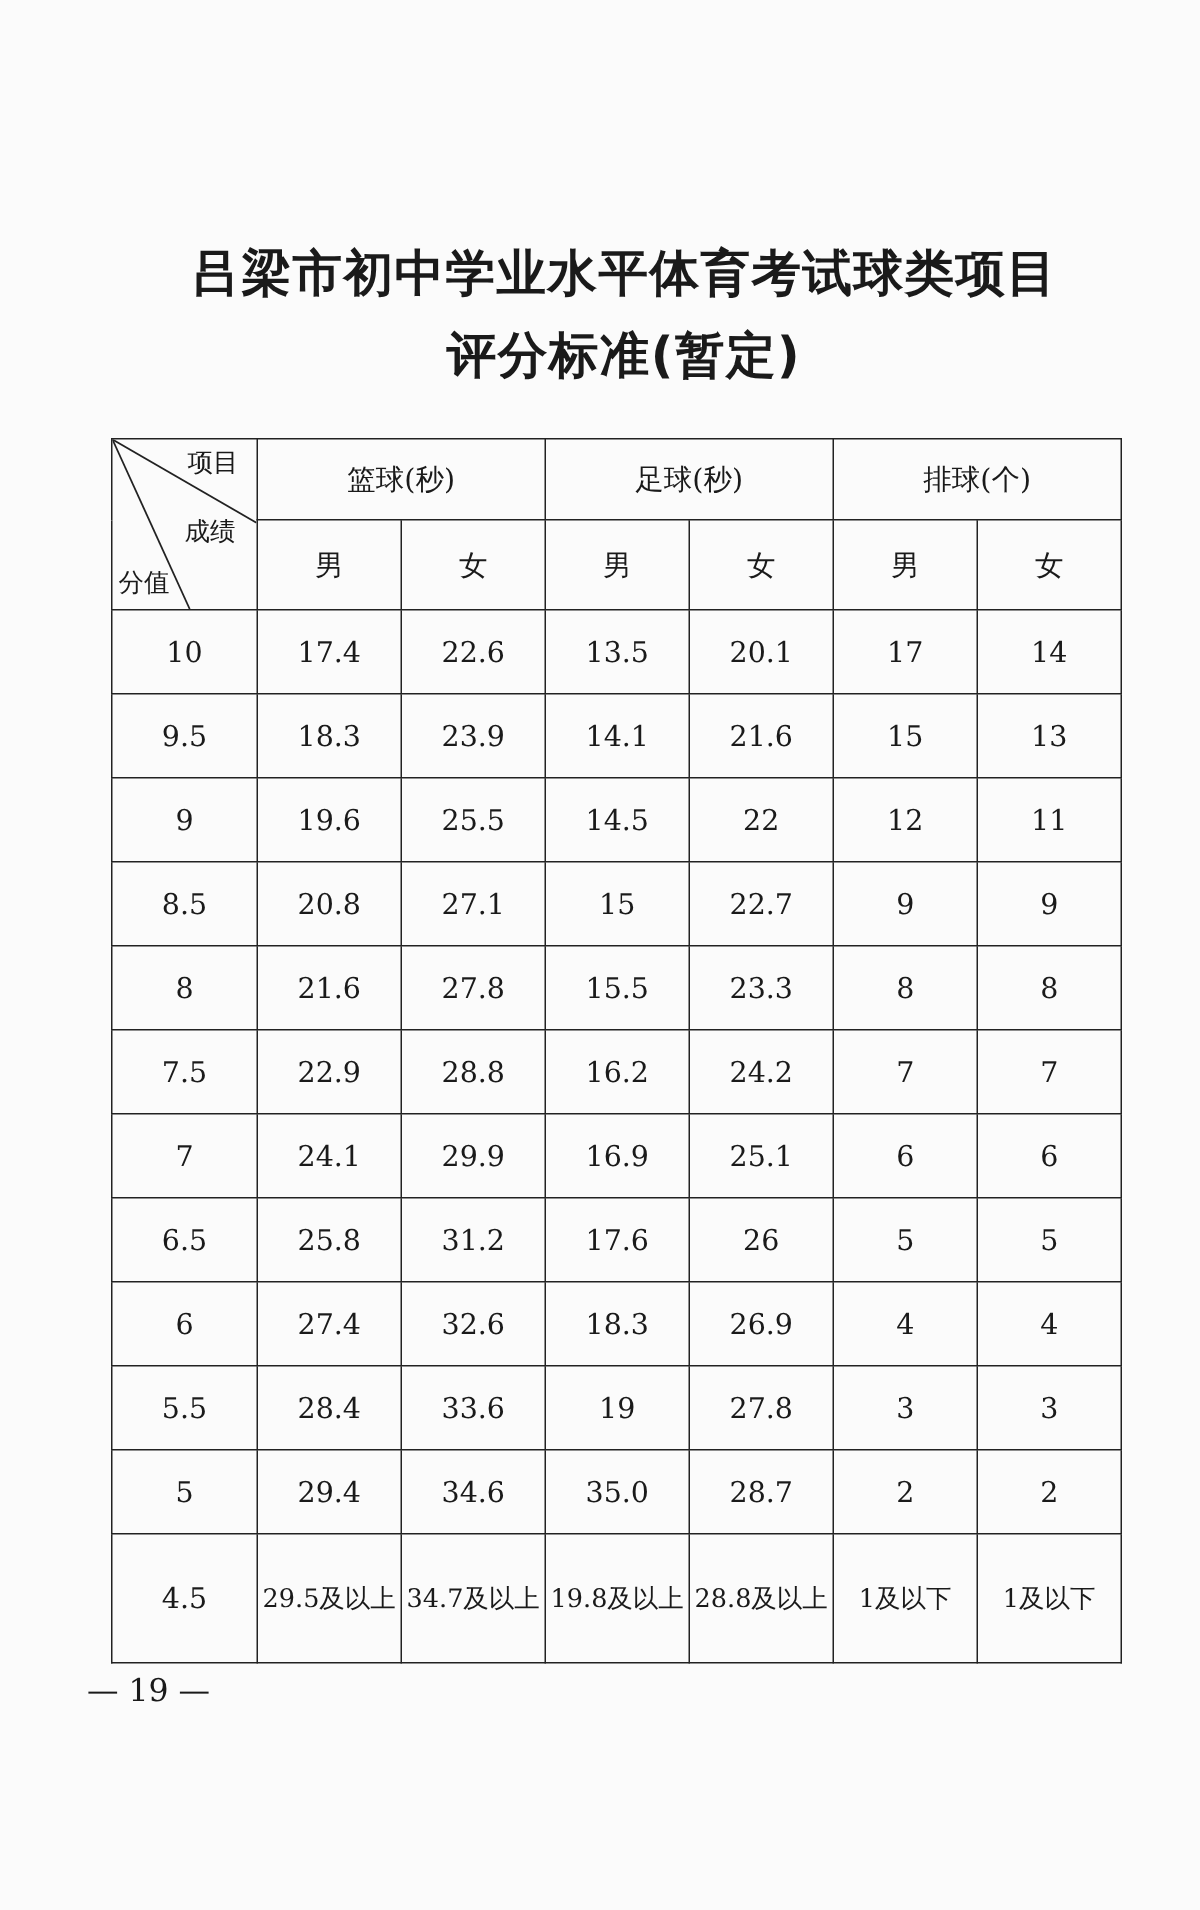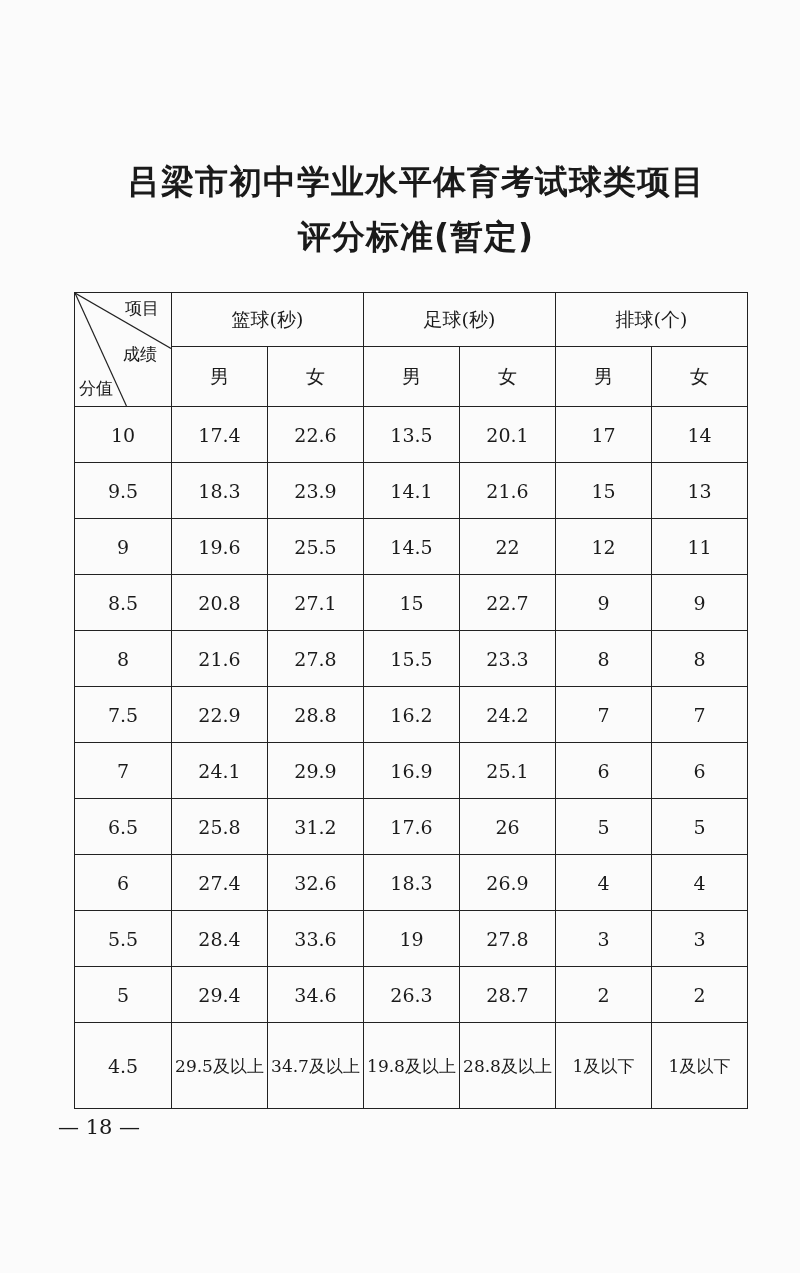--- a/index.html
+++ b/index.html
@@ -161,30 +161,30 @@
         <td>33.6</td>
         <td>19</td>
         <td>27.8</td>
         <td>3</td>
         <td>3</td>
       </tr>
       <tr style="height: 56px;">
         <td>5</td>
         <td>29.4</td>
         <td>34.6</td>
-        <td>26.3</td>
+        <td>35.0</td>
         <td>28.7</td>
         <td>2</td>
         <td>2</td>
       </tr>
       <tr style="height: 86px;">
         <td>4.5</td>
         <td class="small">29.5及以上</td>
         <td class="small">34.7及以上</td>
         <td class="small">19.8及以上</td>
         <td class="small">28.8及以上</td>
         <td class="small">1及以下</td>
         <td class="small">1及以下</td>
       </tr>
     </tbody>
 </table>
 
-<div class="pageno">— 18 —</div>
+<div class="pageno">— 19 —</div>
 
 </body></html>

